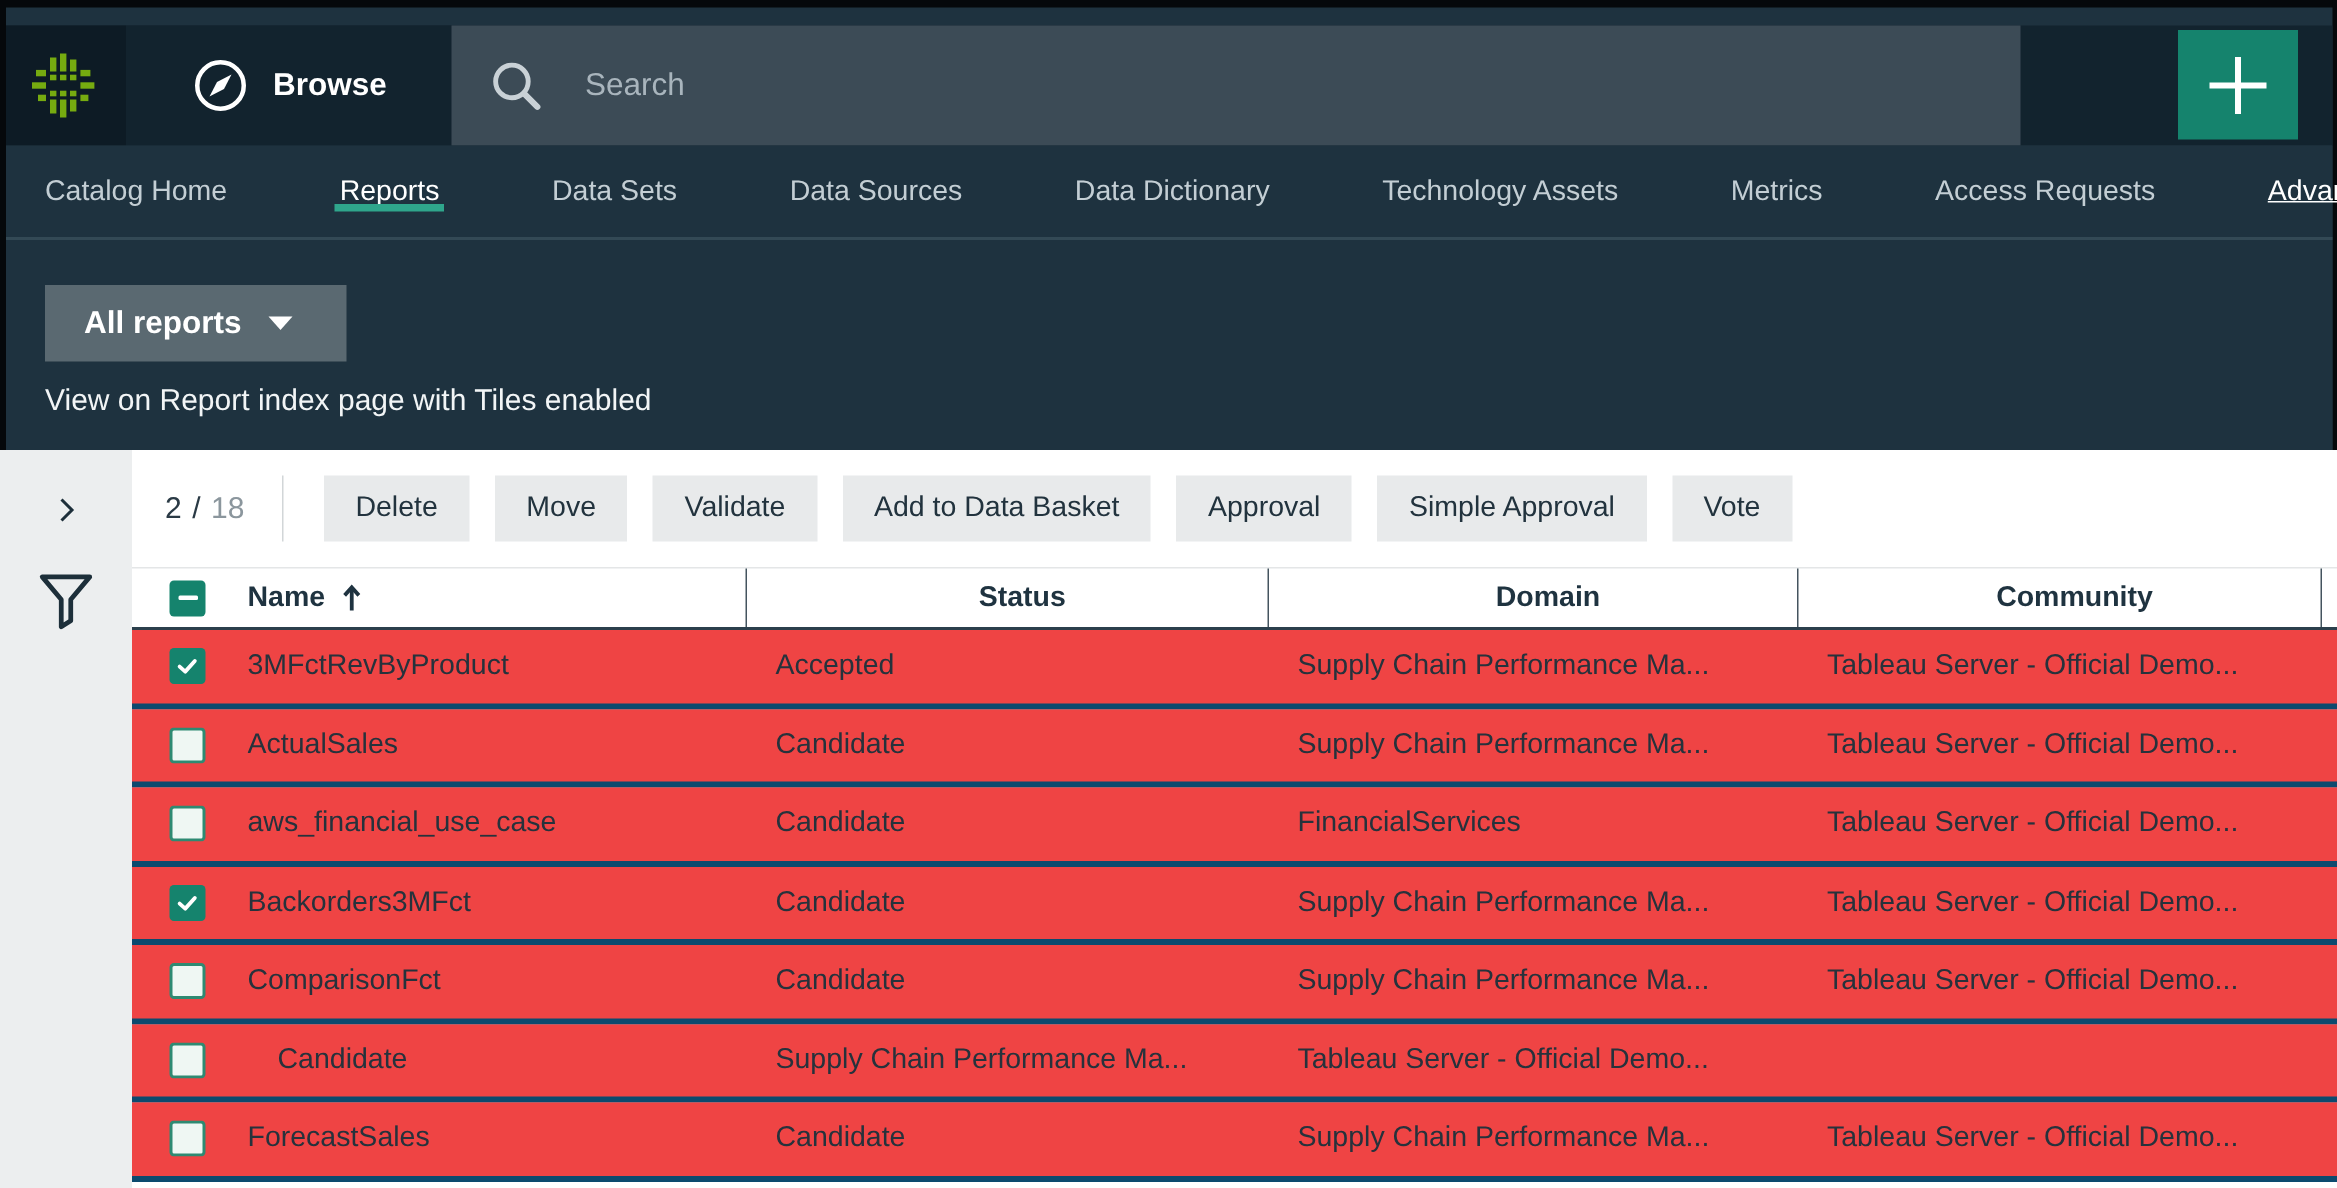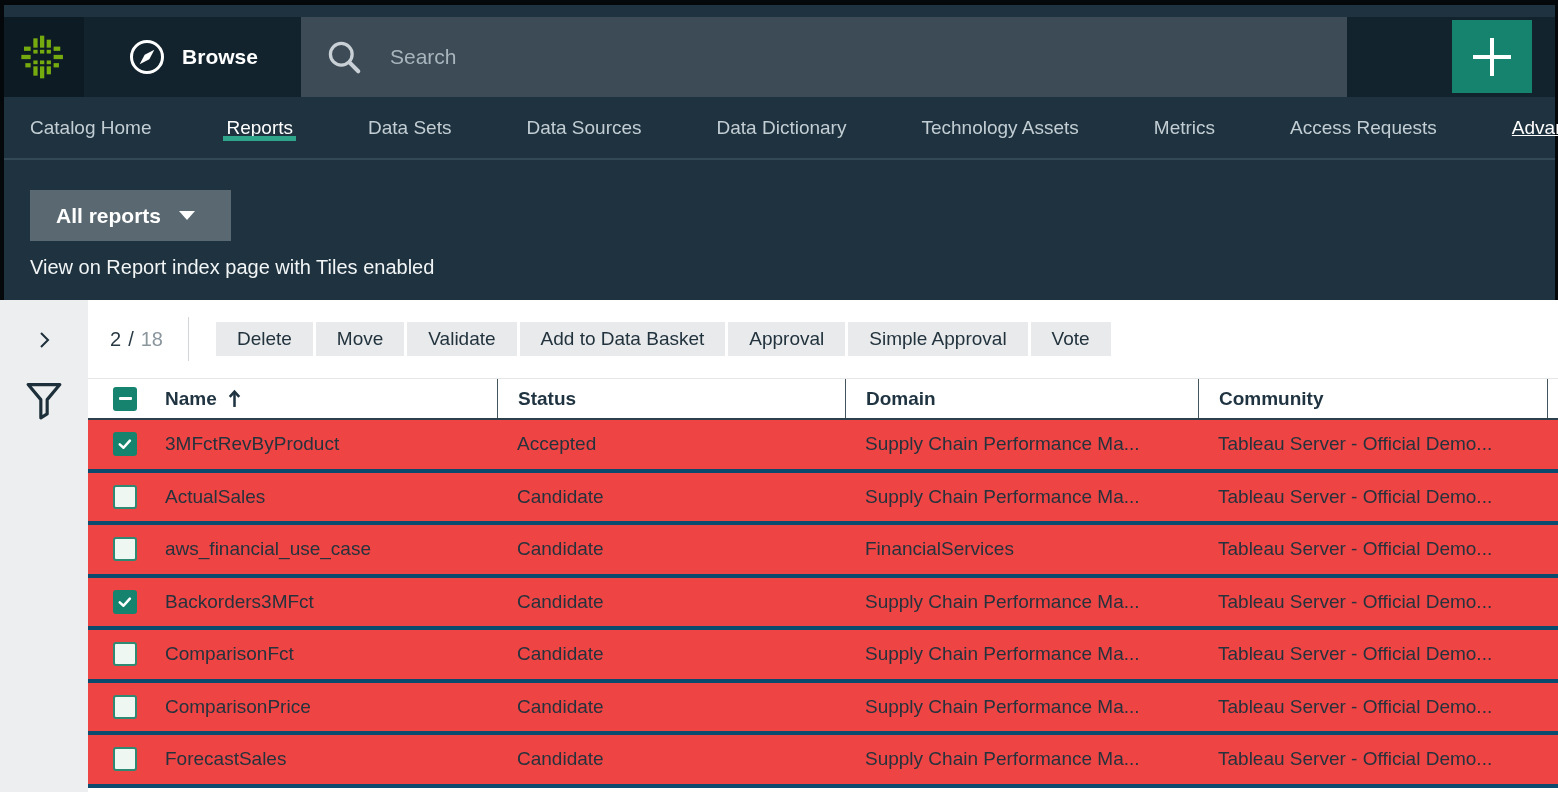--- a/index.html
+++ b/index.html
@@ -74,32 +74,32 @@
   .icon-btn { background:none; border:none; cursor:pointer; padding:2px; }
   .main { flex:1; min-width:0; }
   
   .toolbar { height:78px; display:flex; align-items:center; padding-left:22px; }
   .count { font-size:20px; color:#2a3a45; display:flex; gap:7px; }
   .count .total { color:#8b969d; }
   .vdivider { width:1px; height:44px; background:#d2d6d8; margin:0 27px 0 25px; }
   .toolbar-btn {
     background:var(--button-bg,#e8eaeb); border:none; cursor:pointer;
     color:#22333e; font-size:19px; font-family:"Liberation Sans", sans-serif;
-    height:34px; padding:0 21px; margin-right:3px;
+    height:44px; padding:0 21px; margin-right:17px;
   }
   
   .thead {
     display:grid; grid-template-columns:77px 332px 348px 353px 350px;
     height:42px; border-top:1px solid #e4e6e7; border-bottom:2px solid #2b3f4c;
     font-weight:700; font-size:19px; color:#1f3340;
   }
   .th { display:flex; align-items:center; cursor:pointer; }
   .th-check { padding-left:25px; }
   .th-name  { gap:10px; }
-  .th-bordered { border-left:1px solid #44545f; padding-left:20px; }
+  .th-bordered { border-left:1px solid #44545f; padding-left:20px;justify-content:center; }
   .th-last { border-right:1px solid #44545f; }
   .row {
     display:grid; grid-template-columns:77px 332px 348px 353px 350px;
     height:52.5px; border-bottom:4px solid #0c4a6e;
     align-items:center; font-size:19px; color:#26323c; background:#ef4444;
   }
   .cell { overflow:hidden; white-space:nowrap; }
   .cell-check { padding-left:25px; }
   .cell-pad { padding-left:20px; }
   .checkbox {
@@ -309,21 +309,20 @@
               </div>
               <div class="cell name-cell">ComparisonFct</div>
               <div class="cell cell-pad">Candidate</div>
               <div class="cell cell-pad">Supply Chain Performance Ma...</div>
               <div class="cell cell-pad">Tableau Server - Official Demo...</div>
             </div>
             <div class="row">
               <div class="cell cell-check">
                 <span class="checkbox unchecked"></span>
               </div>
-              <div class="cell name-cell">ComparisonPrice</div>
               <div class="cell cell-pad">Candidate</div>
               <div class="cell cell-pad">Supply Chain Performance Ma...</div>
               <div class="cell cell-pad">Tableau Server - Official Demo...</div>
             </div>
             <div class="row">
               <div class="cell cell-check">
                 <span class="checkbox unchecked"></span>
               </div>
               <div class="cell name-cell">ForecastSales</div>
               <div class="cell cell-pad">Candidate</div>

